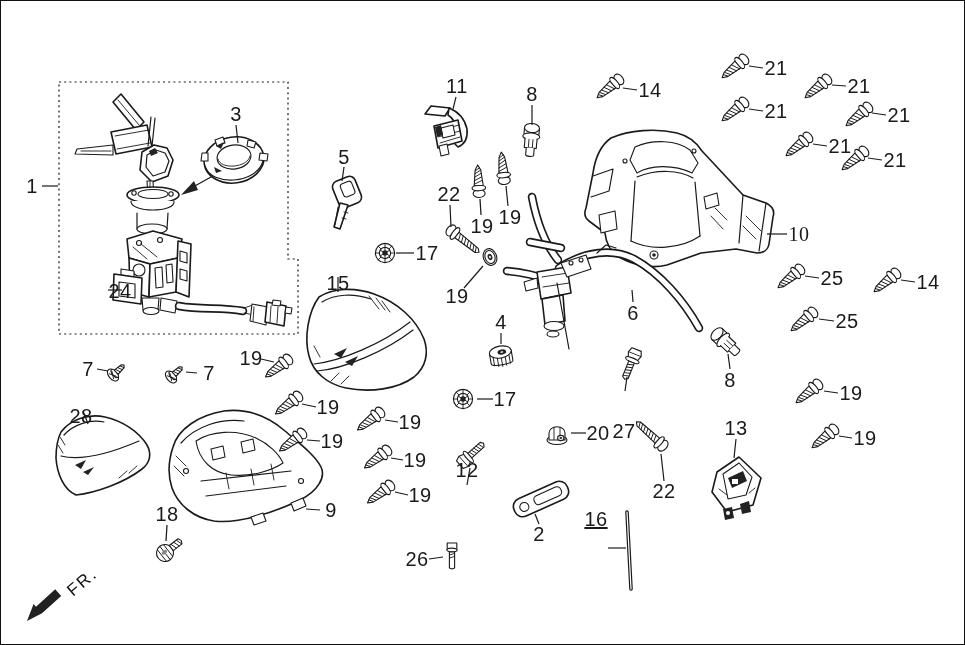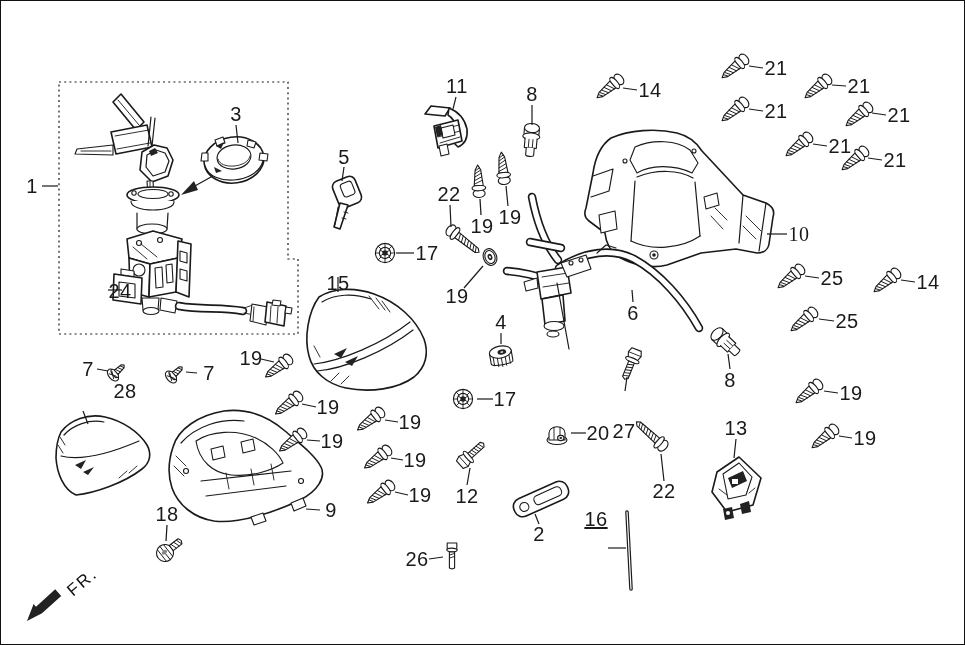--- a/index.html
+++ b/index.html
@@ -434,27 +434,27 @@
       <div class="callout" style="left: 846px; top: 320px;">25</div>
       <div class="callout" style="left: 632px; top: 312px;">6</div>
       <div class="callout" style="left: 500px; top: 321px;">4</div>
       <div class="callout" style="left: 623px; top: 401px; margin-top: 29px;">27</div>
       <div class="callout" style="left: 729px; top: 379px;">8</div>
       <div class="callout" style="left: 850px; top: 392px;">19</div>
       <div class="callout" style="left: 864px; top: 437px;">19</div>
       <div class="callout" style="left: 735px; top: 427px;">13</div>
       <div class="callout" style="left: 597px; top: 432px;">20</div>
       <div class="callout" style="left: 663px; top: 490px;">22</div>
-      <div class="callout" style="left: 466px; top: 495px; text-align: right;">12</div>
+      <div class="callout" style="left: 466px; top: 469px; text-align: right;">12</div>
       <div class="callout" style="left: 538px; top: 533px;">2</div>
       <div class="callout" style="left: 595px; top: 518px; text-decoration: underline;">16</div>
       <div class="callout" style="left: 416px; top: 558px;">26</div>
       <div class="callout" style="left: 166px; top: 513px;">18</div>
       <div class="callout" style="left: 330px; top: 509px;">9</div>
-      <div class="callout" style="left: 80px; top: 390px; margin-left: 44px;">28</div>
+      <div class="callout" style="left: 80px; top: 415px;">28</div>
       <div class="callout" style="left: 87px; top: 368px;">7</div>
       <div class="callout" style="left: 208px; top: 372px;">7</div>
       <div class="callout" style="left: 250px; top: 357px;">19</div>
       <div class="callout" style="left: 327px; top: 406px;">19</div>
       <div class="callout" style="left: 331px; top: 440px;">19</div>
       <div class="callout" style="left: 409px; top: 421px;">19</div>
       <div class="callout" style="left: 414px; top: 459px;">19</div>
       <div class="callout" style="left: 419px; top: 494px;">19</div>
       <div class="callout" style="left: 504px; top: 398px;">17</div>
     </div>

